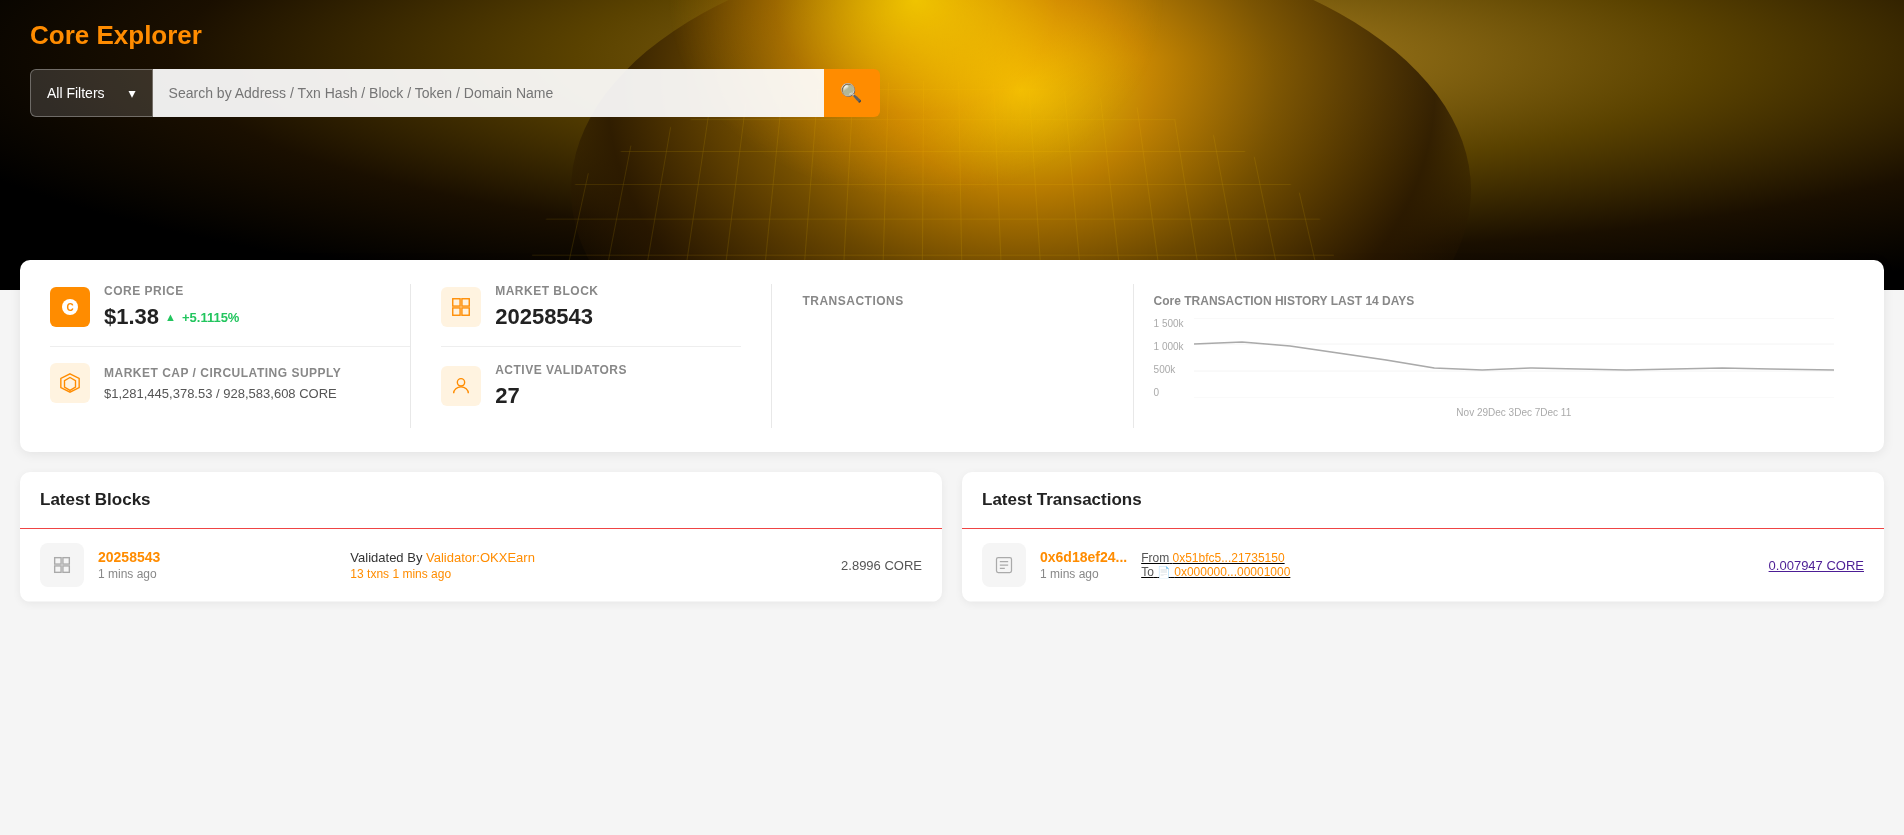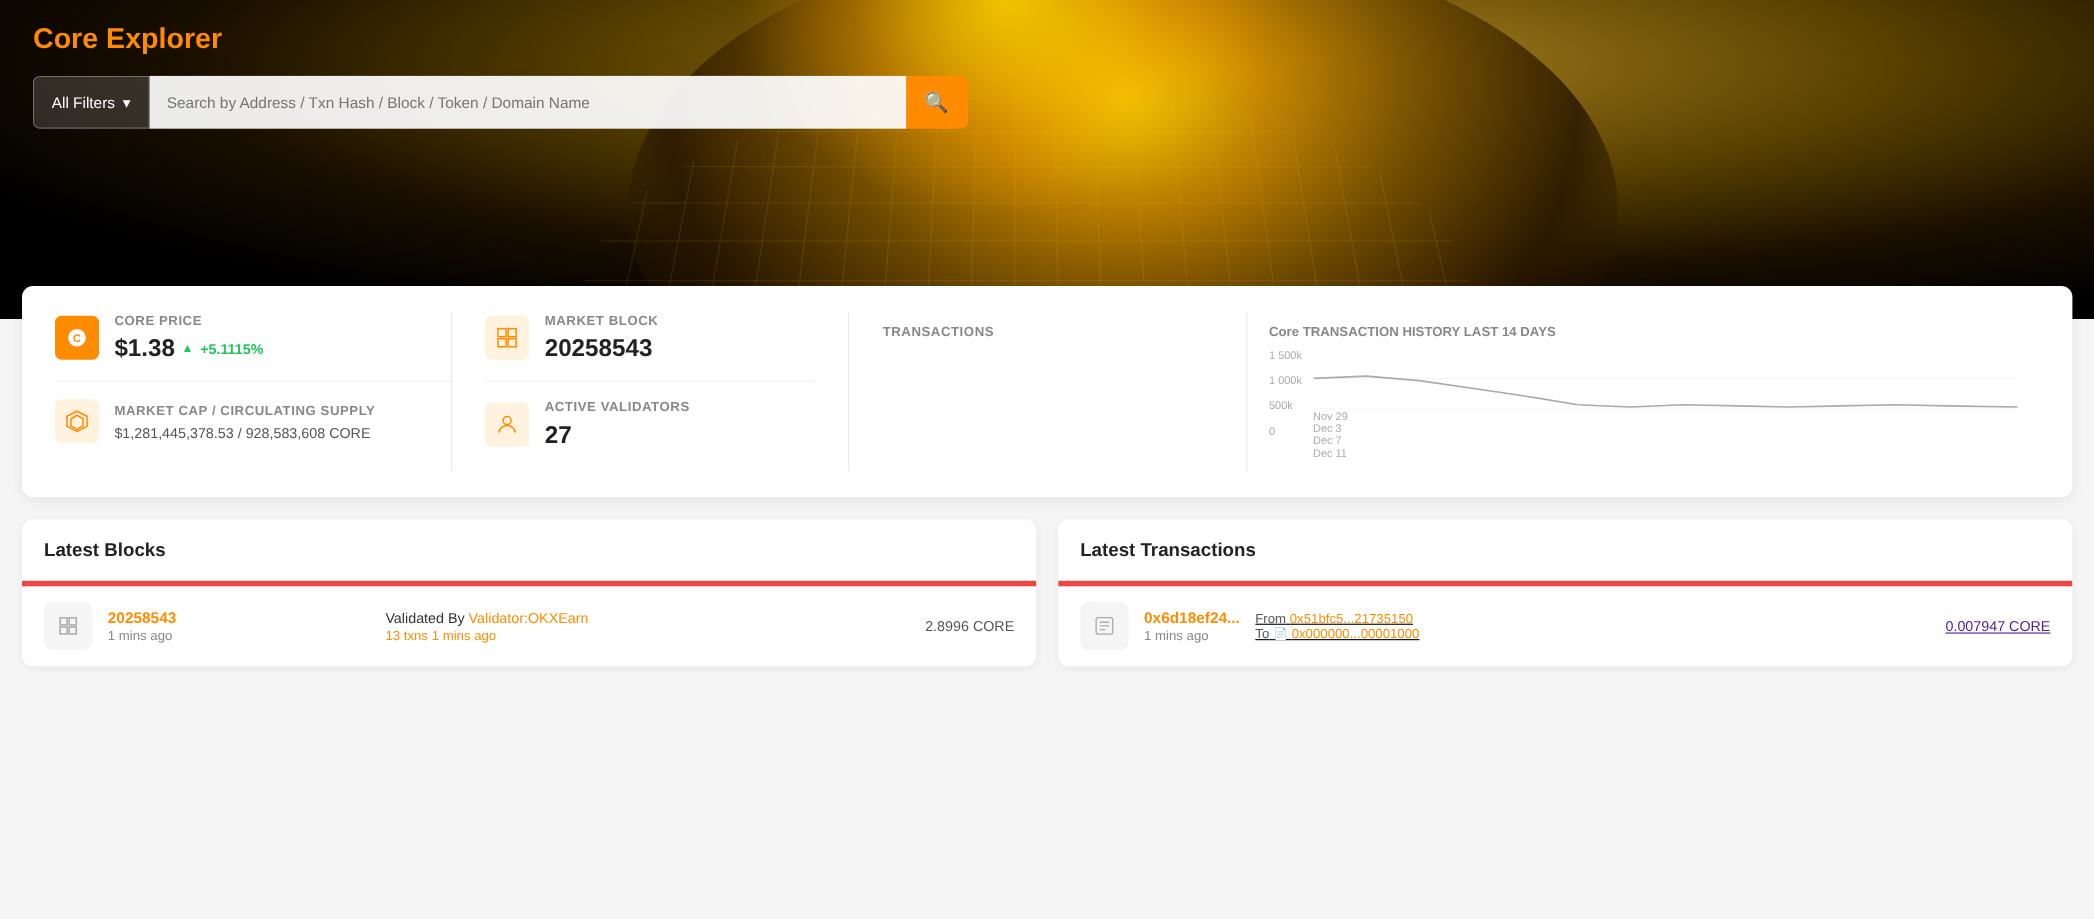--- a/index.html
+++ b/index.html
@@ -77,21 +77,21 @@
       background: rgba(255,255,255,0.15);
       border: 1px solid rgba(255,255,255,0.3);
       color: #fff;
       padding: 0 16px;
       height: 48px;
       border-radius: 6px 0 0 6px;
       font-size: 14px;
       cursor: pointer;
       display: flex;
       align-items: center;
-      gap: 7px;
+      gap: 24px;
       white-space: nowrap;
     }
     .search-input {
       flex: 1;
       height: 48px;
       border: none;
       padding: 0 16px;
       font-size: 14px;
       background: rgba(255,255,255,0.92);
       color: #555;
@@ -221,45 +221,44 @@
       right: 0;
       top: 0;
       bottom: 20px;
     }
     .chart-x-labels {
       position: absolute;
       left: 40px;
       right: 0;
       bottom: 0;
       display: flex;
-      justify-content: flex-end;
+      justify-content: center;
       font-size: 10px;
       color: #aaa;
-      flex-direction: column;
     }
 
     
     .bottom-grid {
       display: grid;
       grid-template-columns: 1fr 1fr;
       gap: 20px;
       margin: 20px 20px 0;
     }
     .panel {
       background: #fff;
       border-radius: 10px;
       box-shadow: 0 2px 8px rgba(0,0,0,0.06);
       overflow: hidden;
     }
     .panel-header {
       padding: 18px 20px;
       font-size: 17px;
       font-weight: 700;
       color: #222;
-      border-bottom: 5px solid #ef4444;
+      border-bottom: 1px solid #ef4444;
     }
     .block-row {
       display: flex;
       align-items: center;
       padding: 14px 20px;
       border-bottom: 1px solid #f5f5f5;
       gap: 14px;
     }
     .block-icon-box {
       width: 44px;

